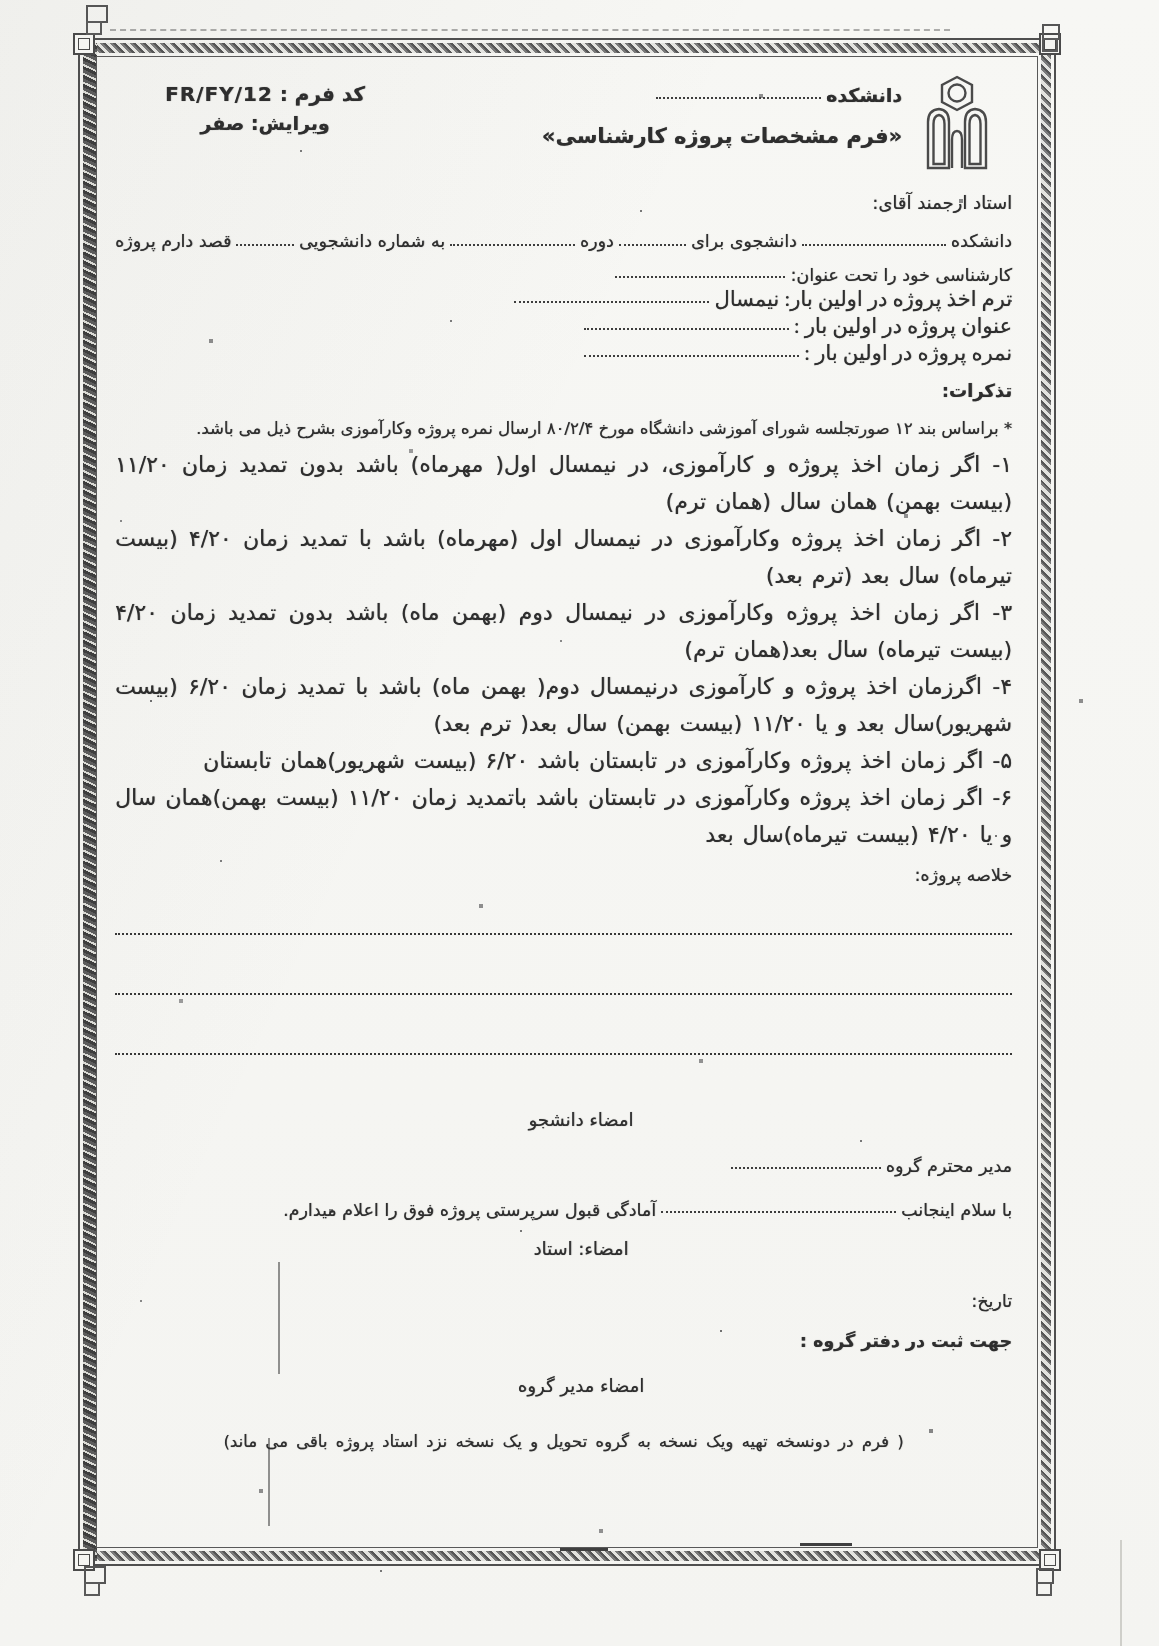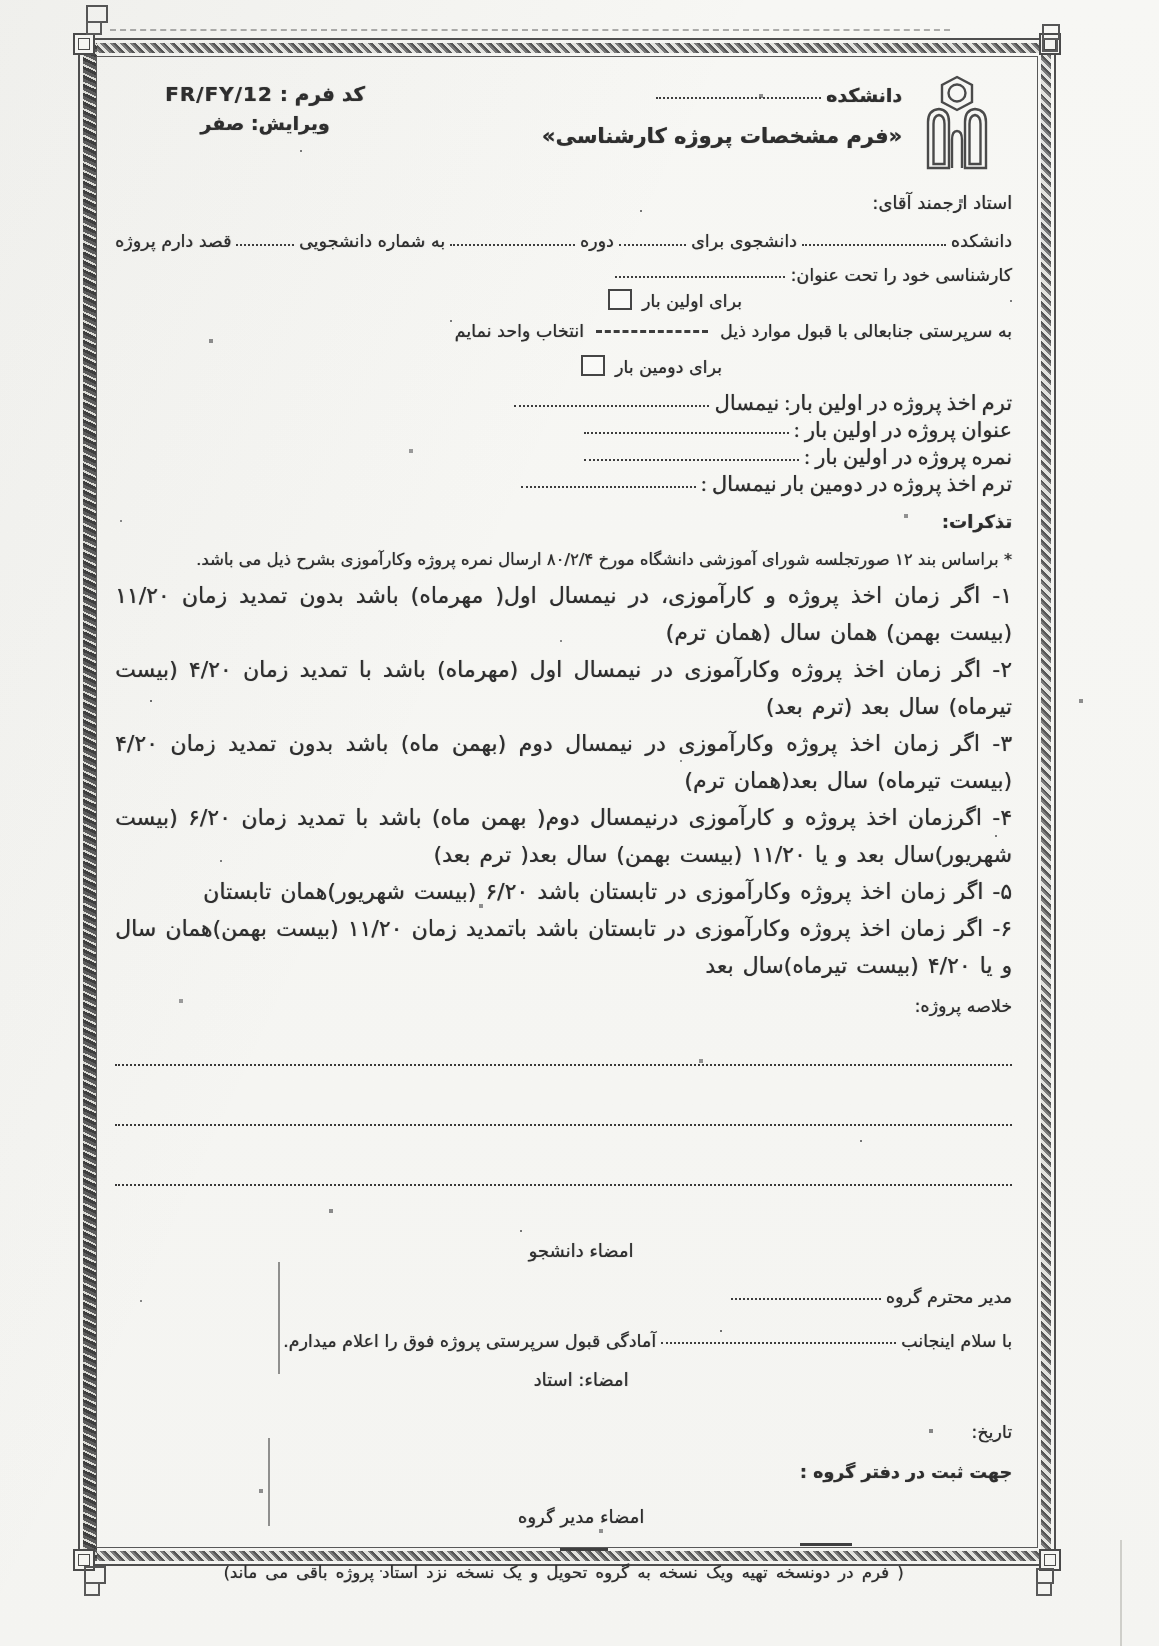--- a/index.html
+++ b/index.html
@@ -162,45 +162,29 @@
       <span class="dots-flex" style="flex-grow:2.6"></span>
       <span>به شماره دانشجویی</span>
       <span class="dots-flex" style="flex-grow:1.2"></span>
       <span>قصد دارم پروژه</span>
     </div>
 
     <div class="title-line">
       <span>کارشناسی خود را تحت عنوان:</span><span class="dots" style="width:170px"></span>
     </div>
 
-    <div class="supervision-block">
-      <div class="first-row">
-        <span>برای اولین بار</span><span class="checkbox"></span>
-      </div>
-      <div class="mid-row">
-        <span>به سرپرستی جنابعالی با قبول موارد ذیل</span>
-        <span class="rule"></span>
-        <span>انتخاب واحد نمایم</span>
-      </div>
-      <div class="second-row">
-        <span>برای دومین بار</span><span class="checkbox"></span>
-      </div>
-    </div>
 
     <div class="field-line">
       <span>ترم اخذ پروژه در اولین بار: نیمسال</span><span class="dots" style="width:195px"></span>
     </div>
     <div class="field-line">
       <span>عنوان پروژه در اولین بار :</span><span class="dots" style="width:205px"></span>
     </div>
     <div class="field-line">
       <span>نمره پروژه در اولین بار :</span><span class="dots" style="width:215px"></span>
-    </div>
-    <div class="field-line">
-      <span>ترم اخذ پروژه در دومین بار نیمسال :</span><span class="dots" style="width:175px"></span>
     </div>
 
     <div class="notes-heading">تذکرات:</div>
     <div class="note-intro">* براساس بند ۱۲ صورتجلسه شورای آموزشی دانشگاه مورخ ۸۰/۲/۴ ارسال نمره پروژه وکارآموزی بشرح ذیل می باشد.</div>
     <div class="notes-list">
       <div class="note-item">۱- اگر زمان اخذ پروژه و کارآموزی، در نیمسال اول( مهرماه) باشد بدون تمدید زمان ۱۱/۲۰ (بیست بهمن) همان سال (همان ترم)</div>
       <div class="note-item">۲- اگر زمان اخذ پروژه وکارآموزی در نیمسال اول (مهرماه) باشد با تمدید زمان ۴/۲۰ (بیست تیرماه) سال بعد (ترم بعد)</div>
       <div class="note-item">۳- اگر زمان اخذ پروژه وکارآموزی در نیمسال دوم (بهمن ماه) باشد بدون تمدید زمان ۴/۲۰ (بیست تیرماه) سال بعد(همان ترم)</div>
       <div class="note-item">۴- اگرزمان اخذ پروژه و کارآموزی درنیمسال دوم( بهمن ماه) باشد با تمدید زمان ۶/۲۰ (بیست شهریور)سال بعد و یا ۱۱/۲۰ (بیست بهمن) سال بعد( ترم بعد)</div>
       <div class="note-item">۵- اگر زمان اخذ پروژه وکارآموزی در تابستان باشد ۶/۲۰ (بیست شهریور)همان تابستان</div>

